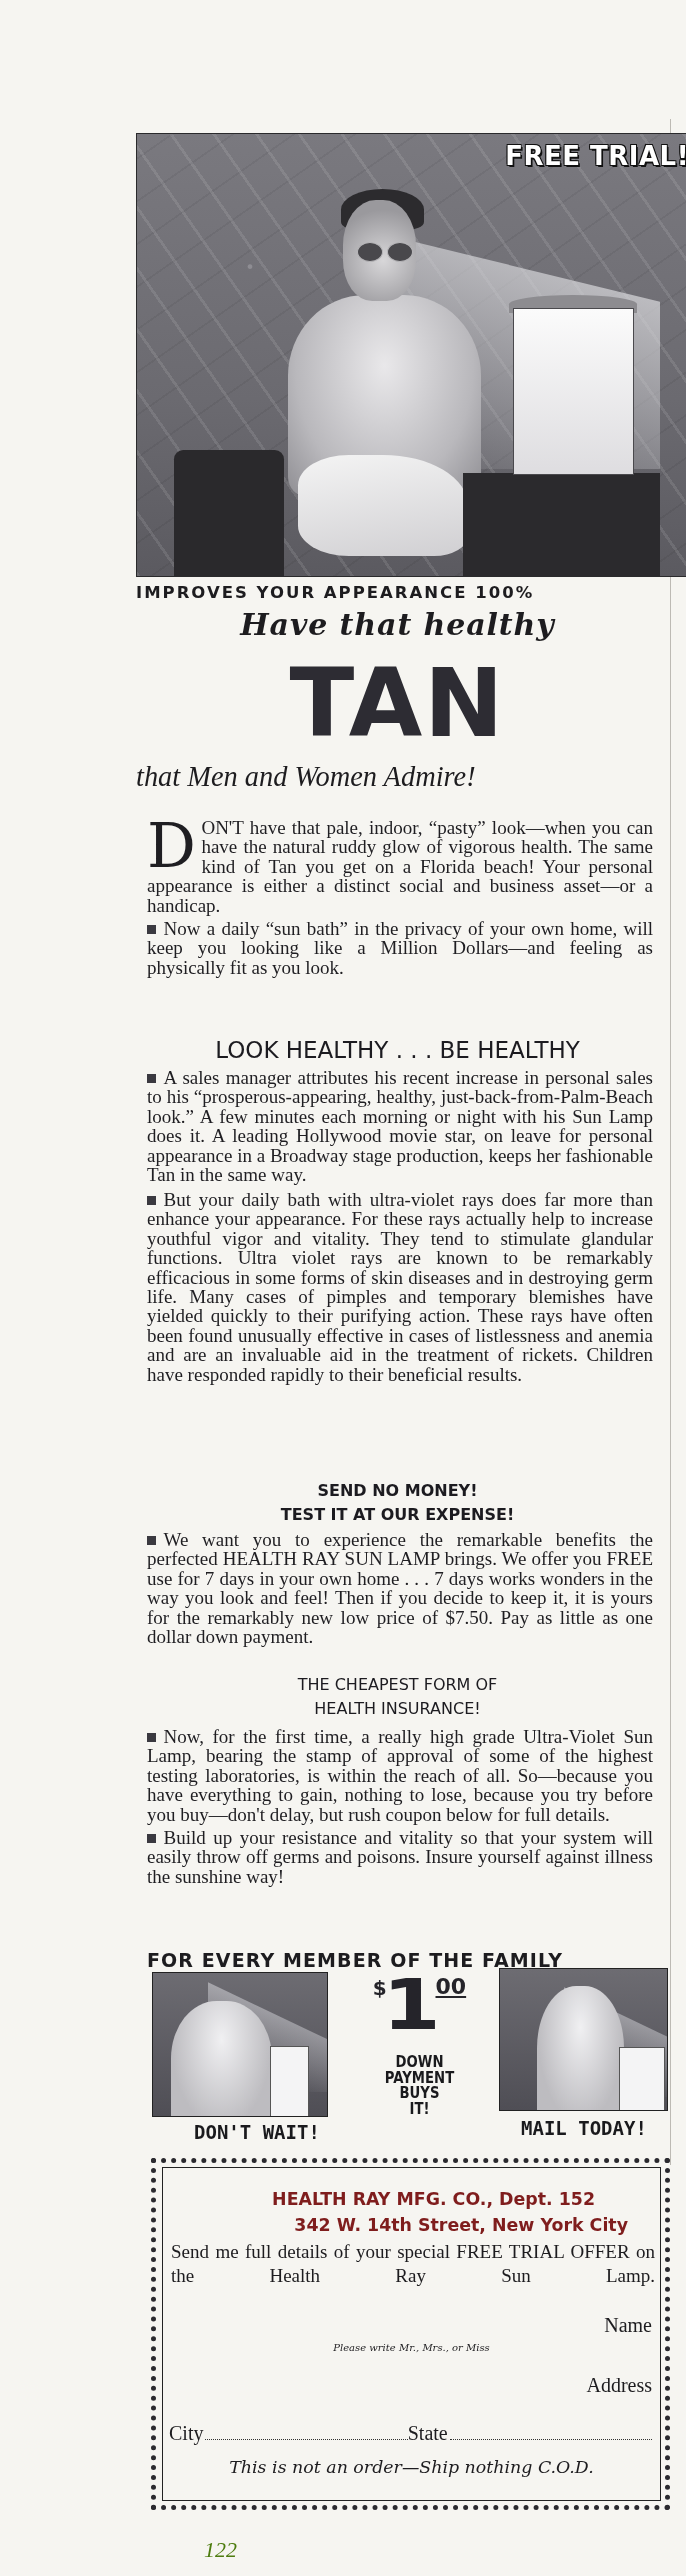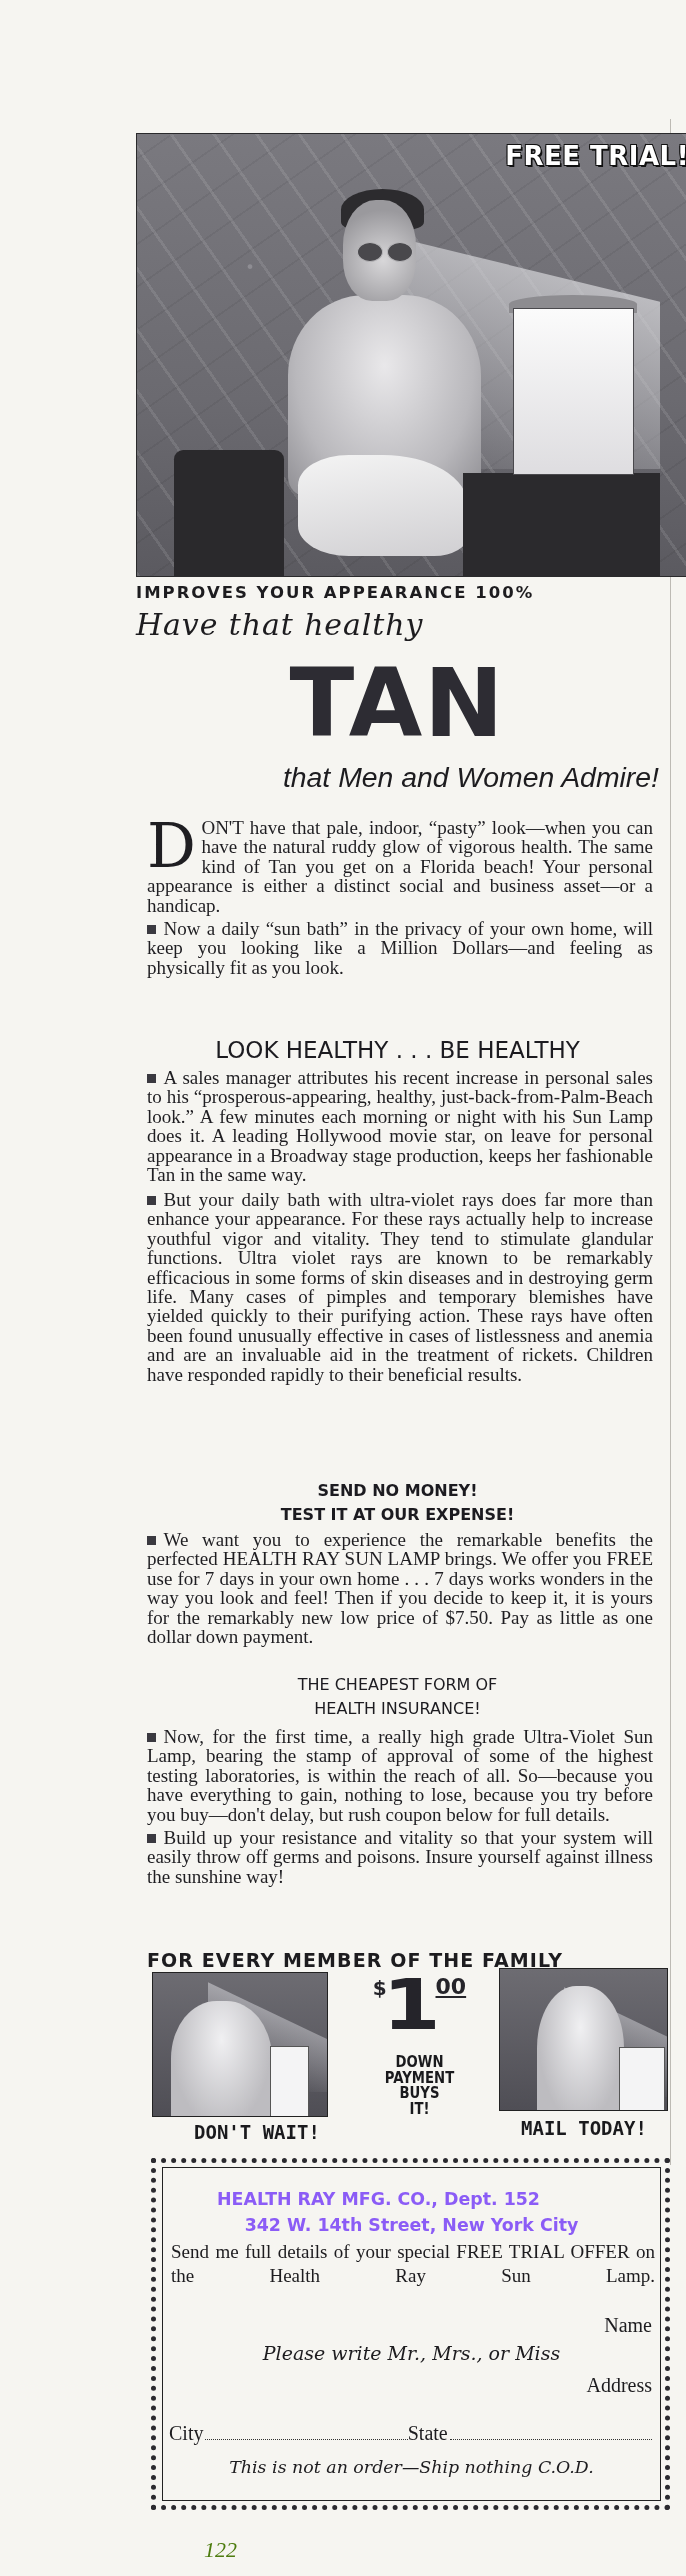--- a/index.html
+++ b/index.html
@@ -70,31 +70,31 @@
     color:#ffffff; letter-spacing:0.5px;
     text-shadow: 1.8px 1.8px 0 #111, -0.9px -0.9px 0 #111, 0.9px -0.9px 0 #111, -0.9px 0.9px 0 #111;
   }
 
   .improves {
     position:absolute; left:136px; top:583px; width:523px;
     font-family:"DejaVu Sans", sans-serif; font-weight:bold; font-size:16.5px;
     letter-spacing:2px; color:#1d1c1f; white-space:nowrap;
   }
   .have-healthy {
-    position:absolute; left:136px; top:607px; width:523px; text-align:left;
-    font-family:"DejaVu Serif", serif; font-style:italic; font-size:30px; letter-spacing:0.9px;
+    position:absolute; left:136px; top:607px; width:523px; text-align:center;
+    font-family:"DejaVu Serif", serif; font-style:italic; font-size:30px; letter-spacing:0.9px;font-weight:bold;
   }
   .tan {
     position:absolute; left:136px; top:653px; width:523px; text-align:center;
     font-family:"DejaVu Sans", sans-serif; font-weight:bold; font-size:95px; line-height:101px;
     color:#2d2c33; letter-spacing:1.8px;
   }
   .men-women {
-    position:absolute; left:136px; top:761px; width:523px; text-align:right;
-    font-family:Liberation Sans, sans-serif; font-style:italic; font-size:28.4px; white-space:nowrap;
+    position:absolute; left:136px; top:761px; width:523px; text-align:left;
+    font-family:Liberation Serif, serif; font-style:italic; font-size:28.4px; white-space:nowrap;
   }
   .body-text {
     position:absolute; left:147px; width:506px;
     font-family:"Liberation Serif", serif; font-size:19px; line-height:19.4px;
     text-align:justify; color:#1f1e22;
   }
   .body-text p { margin:0 0 3.7px 0; }
   .bullet {
     display:inline-block; width:9.2px; height:9.2px; background:#3a3940;
     margin-right:7.3px; vertical-align:0.9px;
@@ -146,22 +146,22 @@
   .coupon {
     position:absolute; left:151px; top:2158px; width:519px; height:352px;
     border:5.5px dotted #2b2a2f;
     box-sizing:border-box;
   }
   .coupon-inner {
     position:absolute; left:162px; top:2167px; width:499px; height:334px;
     border:1.8px solid #222; box-sizing:border-box;
   }
   .coupon-head {
-    position:absolute; left:162px; width:433px; text-align:center;
-    font-family:"DejaVu Sans", sans-serif; font-weight:bold; font-size:17.4px; color:#8b5cf6;
+    position:absolute; left:162px; width:433px; text-align:right;
+    font-family:"DejaVu Sans", sans-serif; font-weight:bold; font-size:17.4px; color:#7f1d1d;
   }
   .coupon-text {
     position:absolute; left:171px; width:484px; text-align:justify;
     font-family:"Liberation Serif", serif; font-size:19px; line-height:24px;
     text-align-last:justify;
   }
   .field {
     position:absolute; left:169px; display:flex; align-items:flex-end;
     font-family:"Liberation Serif", serif; font-size:20px;
   }
@@ -271,21 +271,21 @@
 <div class="coupon"></div>
 <div class="coupon-inner"></div>
 <div class="coupon-head" style="top:2189px;">HEALTH RAY MFG. CO., Dept. 152</div>
 <div class="coupon-head" style="top:2215px;margin-left:33px;">342 W. 14th Street, New York City</div>
 <div class="coupon-text" style="top:2240px;">Send me full details of your special FREE TRIAL OFFER on the Health Ray Sun Lamp.</div>
 
 <div class="field" style="top:2314px;width:483px;flex-direction:column;">
   <span>Name</span>
   <span class="line"></span>
 </div>
-<div class="note-italic" style="top:2342px;font-size:19px;">Please write Mr., Mrs., or Miss</div>
+<div class="note-italic" style="top:2342px;font-size:10px;">Please write Mr., Mrs., or Miss</div>
 
 <div class="field" style="top:2374px;width:483px;flex-direction:column;">
   <span>Address</span>
   <span class="line"></span>
 </div>
 
 <div class="field" style="top:2422px;width:483px;">
   <span>City</span>
   <span class="line"></span>
   <span>State</span>

